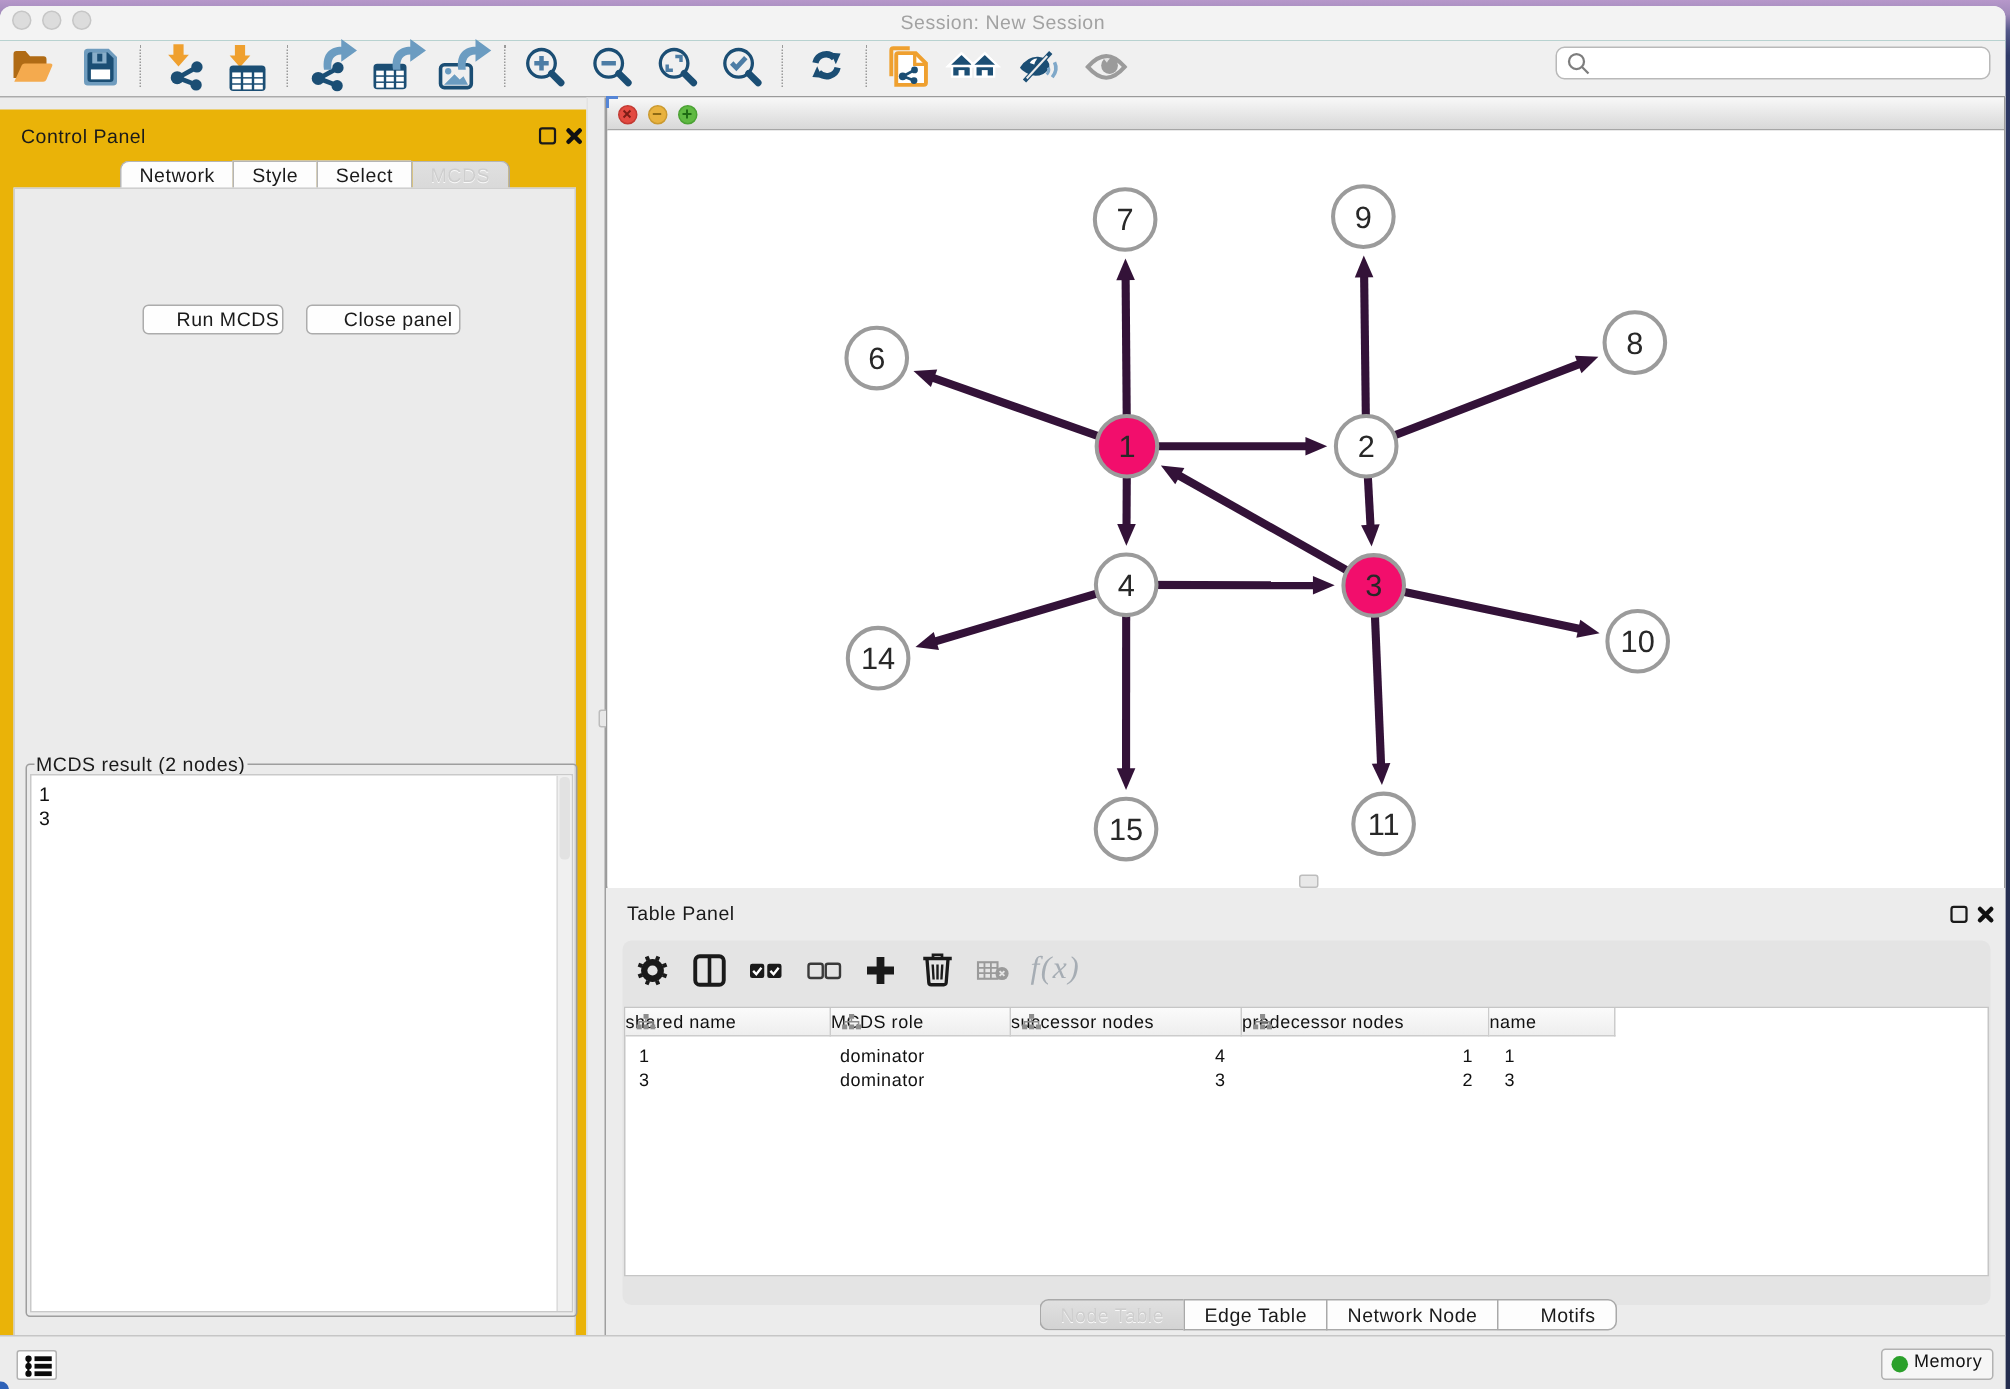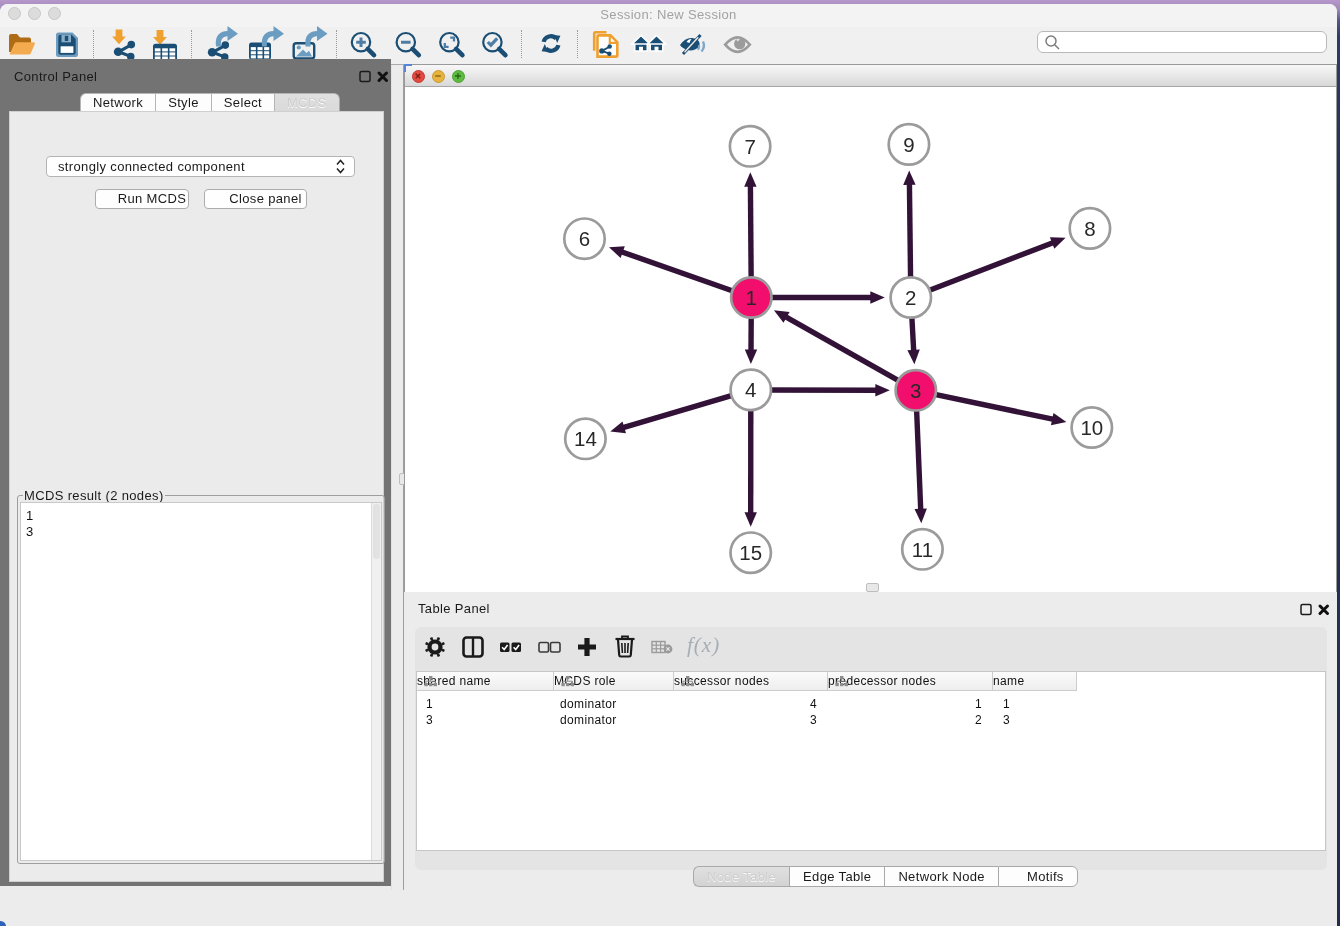--- a/index.html
+++ b/index.html
@@ -8,21 +8,21 @@
  border-radius:8px 8px 0 0;overflow:hidden;}
 
 #titlebar{position:absolute;left:0;top:0;width:100%;height:23px;background:#f3f3f3;border-bottom:5px solid #0f766e;}
 #titlebar .tl{position:absolute;top:3px;width:13px;height:13px;border-radius:50%;background:#dcdcdc;border:1px solid #c6c6c6;box-sizing:border-box;}
 #title-text{position:absolute;top:3px;left:0;width:100%;text-align:center;font-size:13px;color:#a2a2a2;}
 
 #toolbar{position:absolute;left:0;top:23px;width:100%;height:37px;background:#f0f0f0;border-bottom:1px solid #ababab;}
 .sep{position:absolute;top:3px;height:28px;width:0;border-left:1px dotted #9a9a9a;}
 #search{position:absolute;left:1037px;top:4px;width:290px;height:22px;background:#fff;border:1px solid #b9b9b9;border-radius:6px;box-sizing:border-box;}
 
-#cp{position:absolute;left:0;top:55px;width:391px;height:827px;background:#737373;}
+#cp{position:absolute;left:0;top:69px;width:391px;height:827px;background:#eab308;}
 #cp-title{position:absolute;left:14px;top:71px;font-size:13px;color:#1a1a1a;}
 #cp-body{position:absolute;left:9px;top:52px;width:373px;height:769px;border:1px solid #cfcfcf;background:#ebebeb;}
 .tabrow{position:absolute;display:flex;}
 .tab{box-sizing:border-box;height:35px;line-height:17px;font-size:13px;color:#1a1a1a;text-align:center;
  background:#fdfdfd;border:1px solid #b5b5b5;border-right:none;padding:0 12px;}
 .tab.last{border-right:1px solid #a9a9a9;border-radius:0 6px 6px 0;}
 .tab.first{border-radius:6px 0 0 6px;}
 .tab.sel,.btab.sel{background:linear-gradient(#e0e0e0,#d3d3d3);color:#cecece;text-shadow:0 1px 0 #fafafa;}
 #opt-label{position:absolute;left:0;top:21px;width:100%;text-align:center;font-size:13px;color:#1a1a1a;}
 #dropdown{position:absolute;left:36px;top:44px;width:309px;height:21px;background:#fff;border:1px solid #b4b4b4;border-radius:4px;box-sizing:border-box;font-size:13px;color:#1a1a1a;line-height:19px;padding-left:11px;}
@@ -238,24 +238,20 @@
           <rect x="1" y="1.5" width="10" height="10" rx="1.5" fill="none" stroke="#1a1a1a" stroke-width="1.5"></rect>
           <path d="M20 3 L27.5 10.5 M27.5 3 L20 10.5" stroke="#111" stroke-width="3" stroke-linecap="round"></path>
         </svg></div>
     <div class="tabrow" style="left:80px;top:34px;position:absolute;">
       <div class="tab first">Network</div>
         <div class="tab">Style</div>
         <div class="tab">Select</div>
         <div class="tab sel last">MCDS</div>
     </div>
     <div id="cp-body">
-      <div id="dropdown">strongly connected component<svg width="9" height="15" style="position:absolute;right:9px;top:2px;">
-            <path d="M1 5.5 L4.5 1.5 L8 5.5" fill="none" stroke="#222" stroke-width="1.5"></path>
-            <path d="M1 9.5 L4.5 13.5 L8 9.5" fill="none" stroke="#222" stroke-width="1.5"></path>
-          </svg></div>
       <div class="btn" style="left:85px;top:77px;width:94px;">Run MCDS</div>
       <div class="btn" style="left:194px;top:77px;width:103px;">Close panel</div>
       <div id="mcds-box">
         <div id="mcds-label">MCDS result (2 nodes)</div>
         <div id="mcds-text">1<br>3<div id="mcds-sb"></div></div>
       </div>
     </div>
   </div>
   <div id="vsplit">
       <div class="handle" style="left:7px;top:408px;width:6px;height:10px;"></div>
@@ -448,14 +444,30 @@
         <div class="cell" style="left:586px;top:40px;">3</div>
       </div>
     </div>
     <div class="tabrow" style="left:289px;top:274px;position:absolute;">
       <div class="btab first sel" style="border-radius:6px 0 0 6px;">Node Table</div>
       <div class="btab">Edge Table</div>
       <div class="btab">Network Node</div>
       <div class="btab last" style="border-right:1px solid #a9a9a9;border-radius:0 6px 6px 0;padding-left:28px;">Motifs</div>
     </div>
   </div>
+  <div id="status">
+    <div id="listbtn">
+        <svg width="25" height="18" style="position:absolute;left:3px;top:1px;">
+          <g fill="#0a0a0a">
+            <rect x="3.2" y="3" width="1.4" height="11"></rect>
+            <circle cx="4" cy="3.8" r="2.1"></circle>
+            <circle cx="4" cy="8.8" r="2.1"></circle>
+            <circle cx="4" cy="13.8" r="2.1"></circle>
+            <rect x="8" y="2.2" width="11.5" height="3.2"></rect>
+            <rect x="8" y="7.2" width="11.5" height="3.2"></rect>
+            <rect x="8" y="12.2" width="11.5" height="3.2"></rect>
+          </g>
+        </svg>
+      </div>
+    <div id="membtn"><span style="display:inline-block;width:11px;height:11px;border-radius:50%;background:#2ba02b;margin:4px 4px 0 6px;vertical-align:top;"></span>Memory</div>
+  </div>
 </div>
 <div style="position:absolute;left:-5px;top:921px;width:11px;height:11px;border-radius:50%;background:#2e62b8;"></div>
 
 </body></html>

